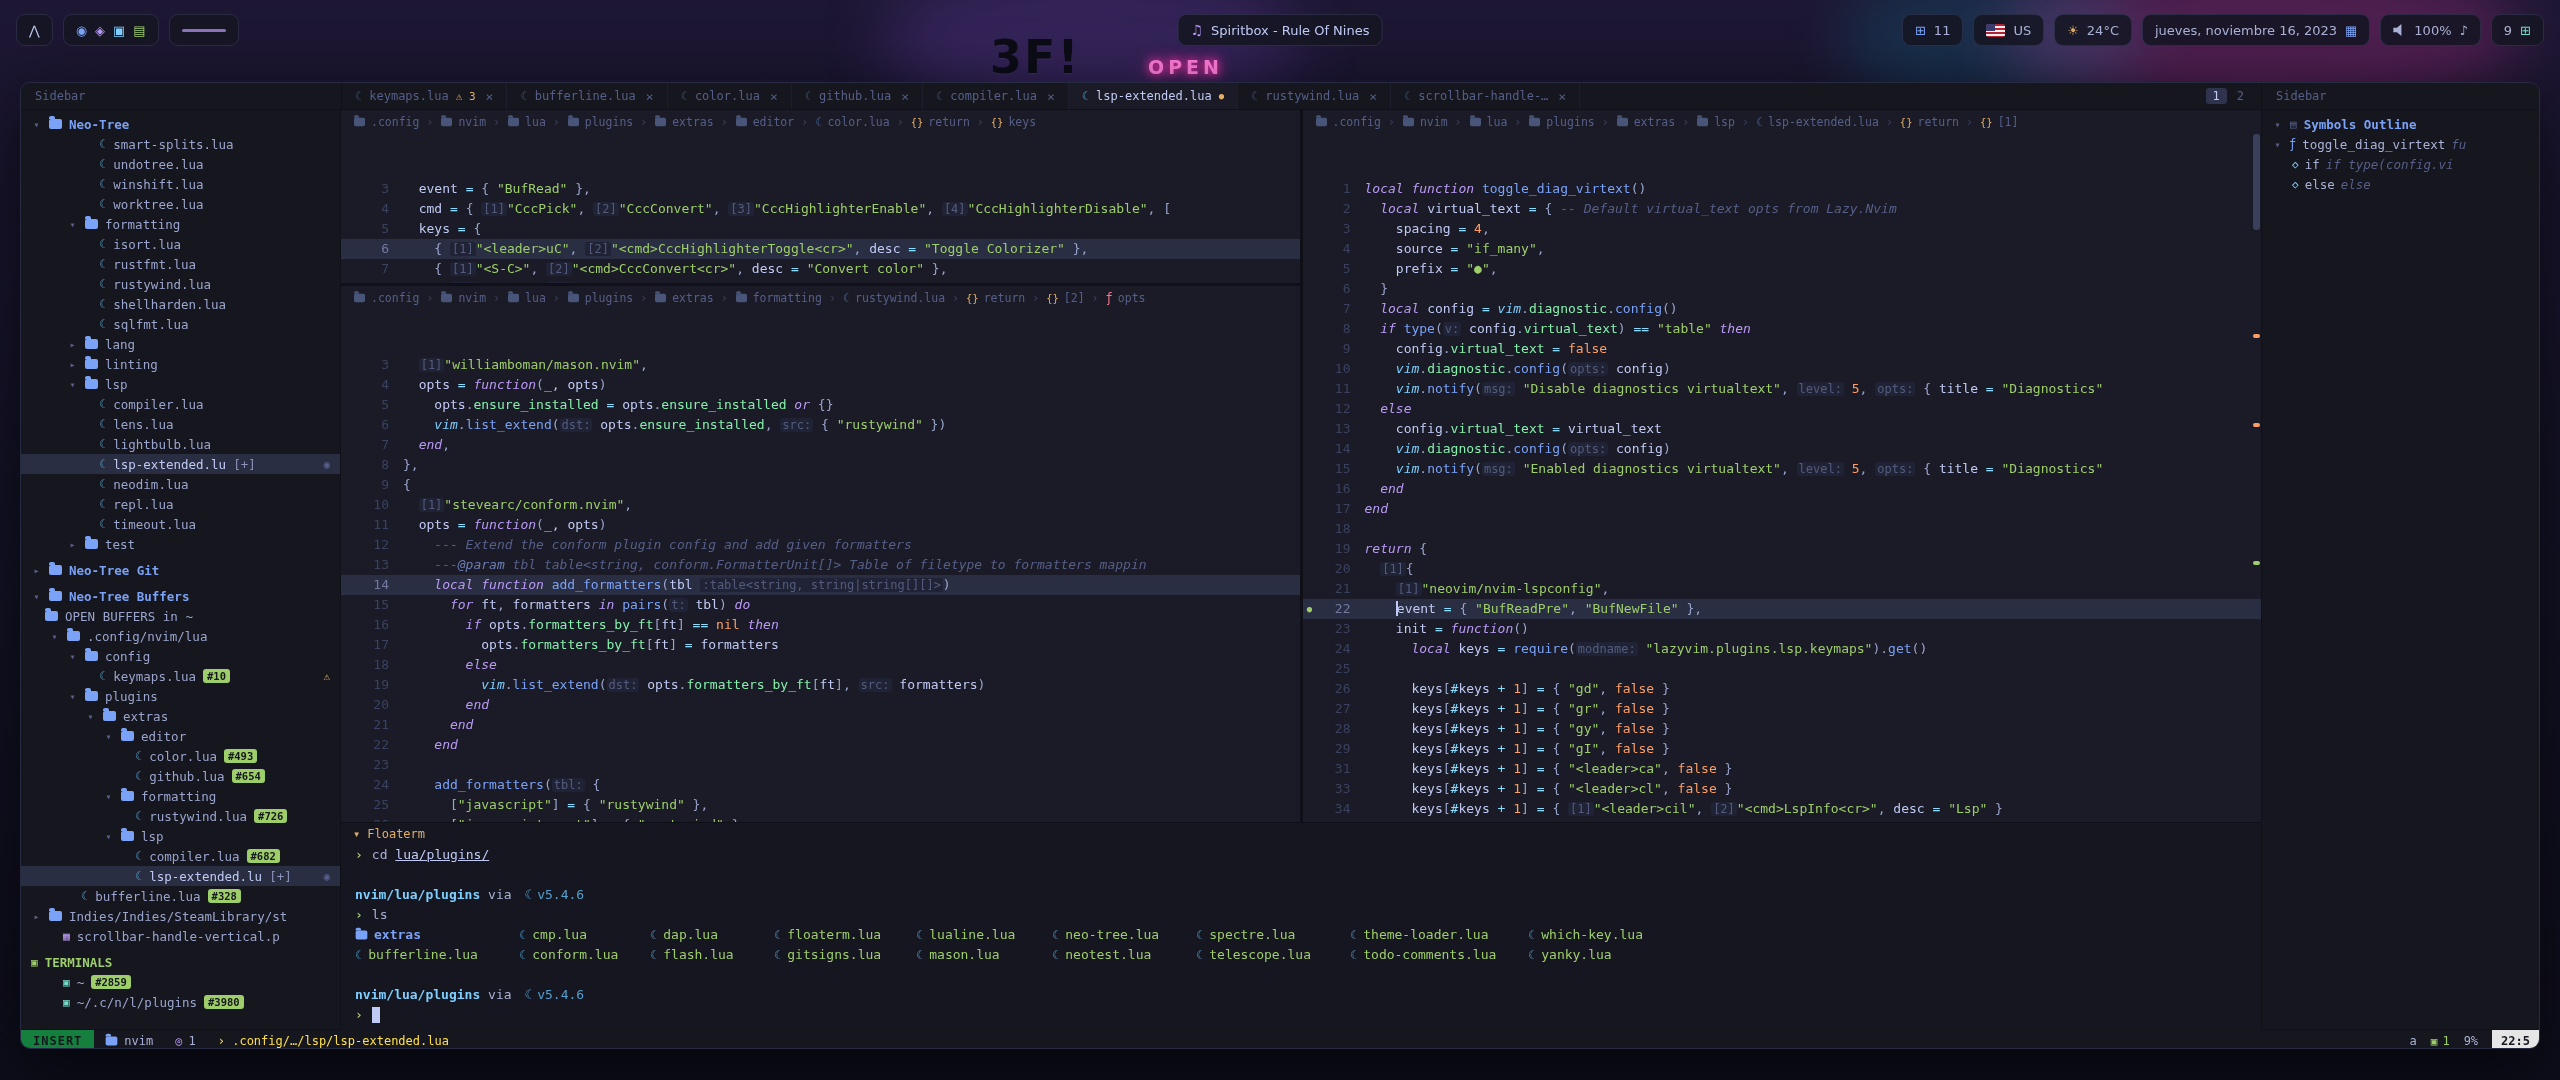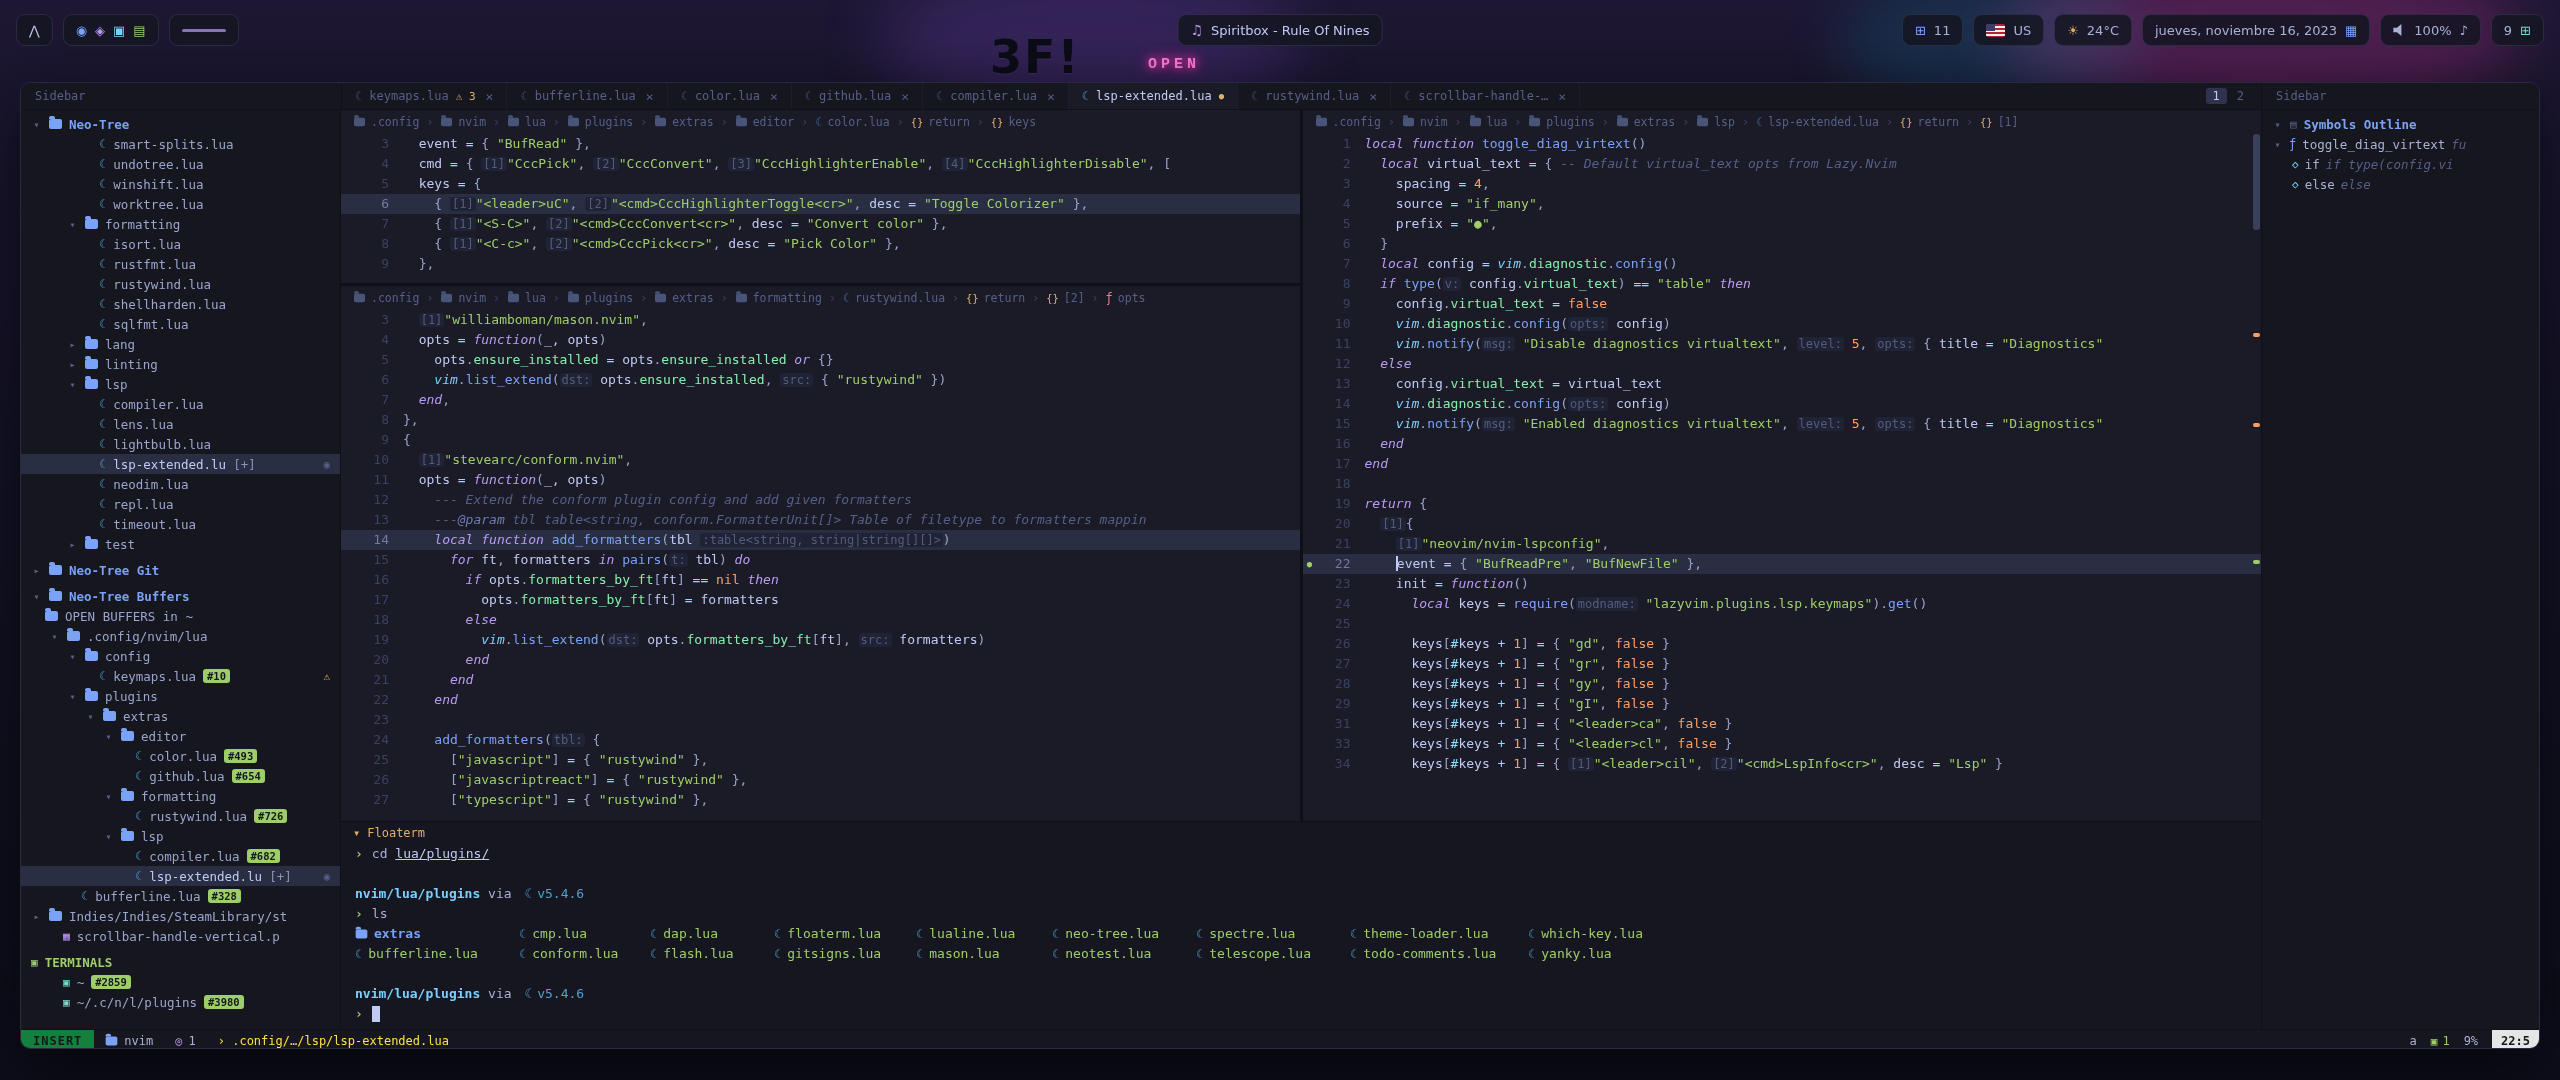--- a/index.html
+++ b/index.html
@@ -6,22 +6,22 @@
     font-family:"DejaVu Sans",sans-serif;-webkit-font-smoothing:antialiased;}
   .screen{position:relative;width:2560px;height:1080px;overflow:hidden;
     background:linear-gradient(180deg,#1d1733 0%,#141327 45%,#0e0e1c 100%);}
   
   .wp-blob{position:absolute;border-radius:50%;filter:blur(30px);pointer-events:none;}
   .wp-b1{left:880px;top:-40px;width:420px;height:160px;background:rgba(120,70,200,.25);}
   .wp-b2{right:40px;top:-50px;width:520px;height:170px;background:rgba(255,60,180,.22);}
   .wp-b3{right:420px;top:-30px;width:300px;height:140px;background:rgba(0,220,255,.12);}
   .wp-brand{position:absolute;left:990px;top:30px;font-size:46px;font-weight:bold;color:#0b0c16;
     text-shadow:0 1px 0 rgba(255,255,255,.05);letter-spacing:2px;}
-  .wp-neon{position:absolute;left:1148px;top:56px;font-size:15px;font-weight:bold;color:#ff7edb;
-    text-shadow:0 0 8px #ff33aa,0 0 16px #ff33aa;letter-spacing:4px;font-family:Liberation Mono, monospace;}
+  .wp-neon{position:absolute;left:1148px;top:56px;font-size:19px;font-weight:bold;color:#ff7edb;
+    text-shadow:0 0 8px #ff33aa,0 0 16px #ff33aa;letter-spacing:4px;}
   
   .topbar{position:absolute;left:0;top:10px;width:2560px;height:40px;display:flex;align-items:center;
     padding:0 16px;box-sizing:border-box;z-index:5;}
   .tb-left{display:flex;gap:10px;align-items:center;}
   .tb-right{display:flex;gap:10px;align-items:center;margin-left:auto;}
   .pill{background:rgba(21,22,34,.88);border:1px solid rgba(95,100,150,.28);border-radius:9px;height:32px;
     display:flex;align-items:center;gap:8px;padding:0 12px;color:#a9b1d6;font-size:13px;box-sizing:border-box;}
   .pill .ic-glyph{font-size:13px;line-height:1;}
   .tb-center{position:absolute;left:50%;top:4px;transform:translateX(-50%);}
   .song-icon{color:#bb9af7;font-size:14px;}
@@ -75,21 +75,21 @@
   .i-lua{color:#51a0cf;font-size:12px;line-height:1;}
   .i-img{color:#bb9af7;font-size:11px;}
   .i-term{color:#73daca;font-size:11px;}
   .i-folder{position:relative;width:13px;height:10px;border-radius:2px;flex:0 0 13px;background:currentColor;}
   .i-folder::before{content:"";position:absolute;top:-3px;left:0;width:6px;height:3px;border-radius:2px 2px 0 0;background:currentColor;}
   .n-folder{color:#7aa2f7;}
   
   .center{flex:1;display:flex;flex-direction:column;min-width:0;}
   .panes{height:712px;display:flex;background:#0f0f17;gap:3px;}
   .col{flex:1;display:flex;flex-direction:column;min-width:0;background:#1a1b26;}
-  .pane{display:flex;flex-direction:column;overflow:hidden;position:relative;background:#1a1b26;}
+  .pane{display:flex;flex-direction:column;overflow:hidden;position:relative;background:#1a1b26;gap:45px;}
   .pane-a{height:173px;flex:0 0 173px;border-bottom:3px solid #0f0f17;}
   .pane-b{flex:1;}
   .pane-c{flex:1;}
   .crumbs{height:24px;flex:0 0 24px;display:flex;align-items:center;gap:7px;padding:0 12px;
     font-size:11.5px;color:#565f89;white-space:nowrap;overflow:hidden;}
   .crumb{display:flex;align-items:center;gap:5px;}
   .crumb-sep{color:#3b4261;}
   .crumb .i-folder{color:#485578;transform:scale(.85);}
   .crumb-lua{color:#4a6fa5;}
   .cr-braces{color:#e0af68;font-size:10.5px;}

